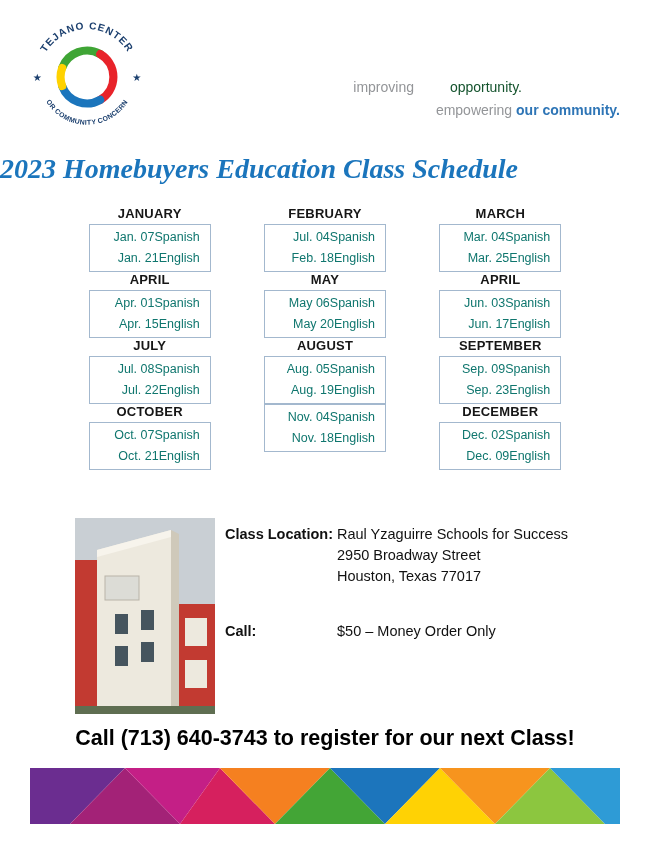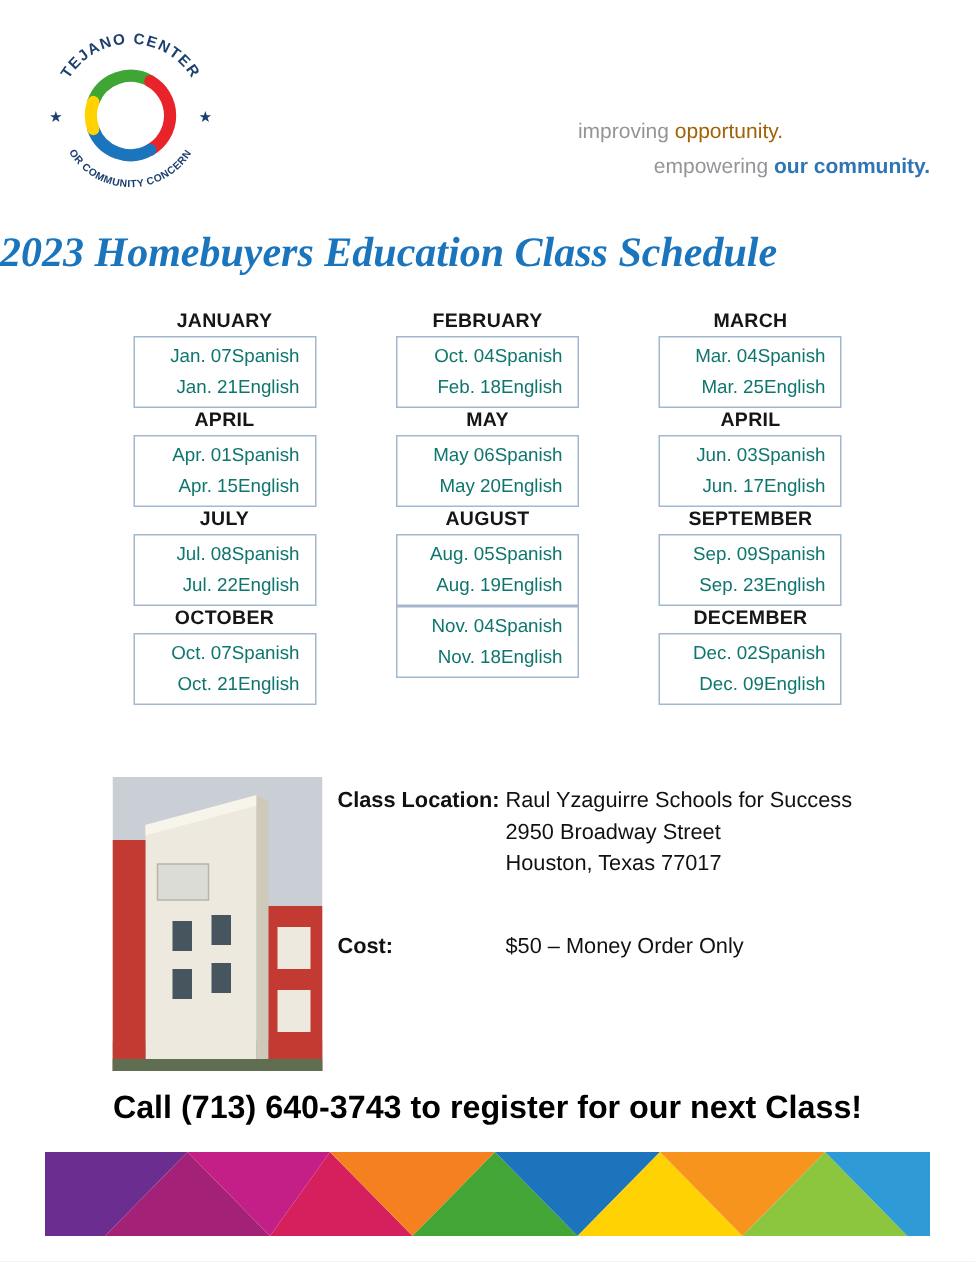--- a/index.html
+++ b/index.html
@@ -15,21 +15,21 @@
 
   
   .logo { position: absolute; left: 26px; top: 16px; width: 122px; height: 122px; }
 
   
   .tagline {
     position: absolute; right: 30px; top: 76px;
     text-align: right; font-size: 14px; line-height: 23px; color: #939598;
   }
   .tagline .line1 { margin-right: 98px; }
-  .tagline .accent1 { color: #a16207; }
+  .tagline .accent1 { color: #14532d; margin-left: 32px; }
   .tagline .accent2 { color: #2E75B6; font-weight: bold; }
 
   
   .title {
     position: absolute; top: 153px; left: 0; width: 100%;
     text-align: left;
     font-family: "Liberation Serif", serif;
     font-style: italic; font-weight: bold;
     font-size: 28px; color: #1B75BC;
   }
@@ -121,21 +121,21 @@
             <span>Jan. 21</span>
             <span>English</span>
           </div>
       </div>
     </div>
 
     <div class="month">
       <div class="month-name">FEBRUARY</div>
       <div class="month-box">
         <div class="sched-row">
-            <span>Oct. 04</span>
+            <span>Jul. 04</span>
             <span>Spanish</span>
           </div>
         <div class="sched-row">
             <span>Feb. 18</span>
             <span>English</span>
           </div>
       </div>
     </div>
 
     <div class="month">
@@ -308,21 +308,21 @@
       <span class="info-label"></span>
       <span class="info-value">2950 Broadway Street</span>
     </div>
     <div class="info-row">
       <span class="info-label"></span>
       <span class="info-value">Houston, Texas 77017</span>
     </div>
     <div class="gap"></div>
     <div class="gap"></div>
     <div class="info-row">
-      <span class="info-label">Cost:</span>
+      <span class="info-label">Call:</span>
       <span class="info-value">$50 – Money Order Only</span>
     </div>
   </div>
 
   <div class="cta">Call (713) 640-3743 to register for our next Class!</div>
 
   <div class="banner">
     <svg viewBox="0 0 590 56" preserveAspectRatio="none">
       <polygon points="0,0 95,0 40,56 0,56" fill="#6B2D90"></polygon>
       <polygon points="95,0 150,56 40,56" fill="#A32277"></polygon>

